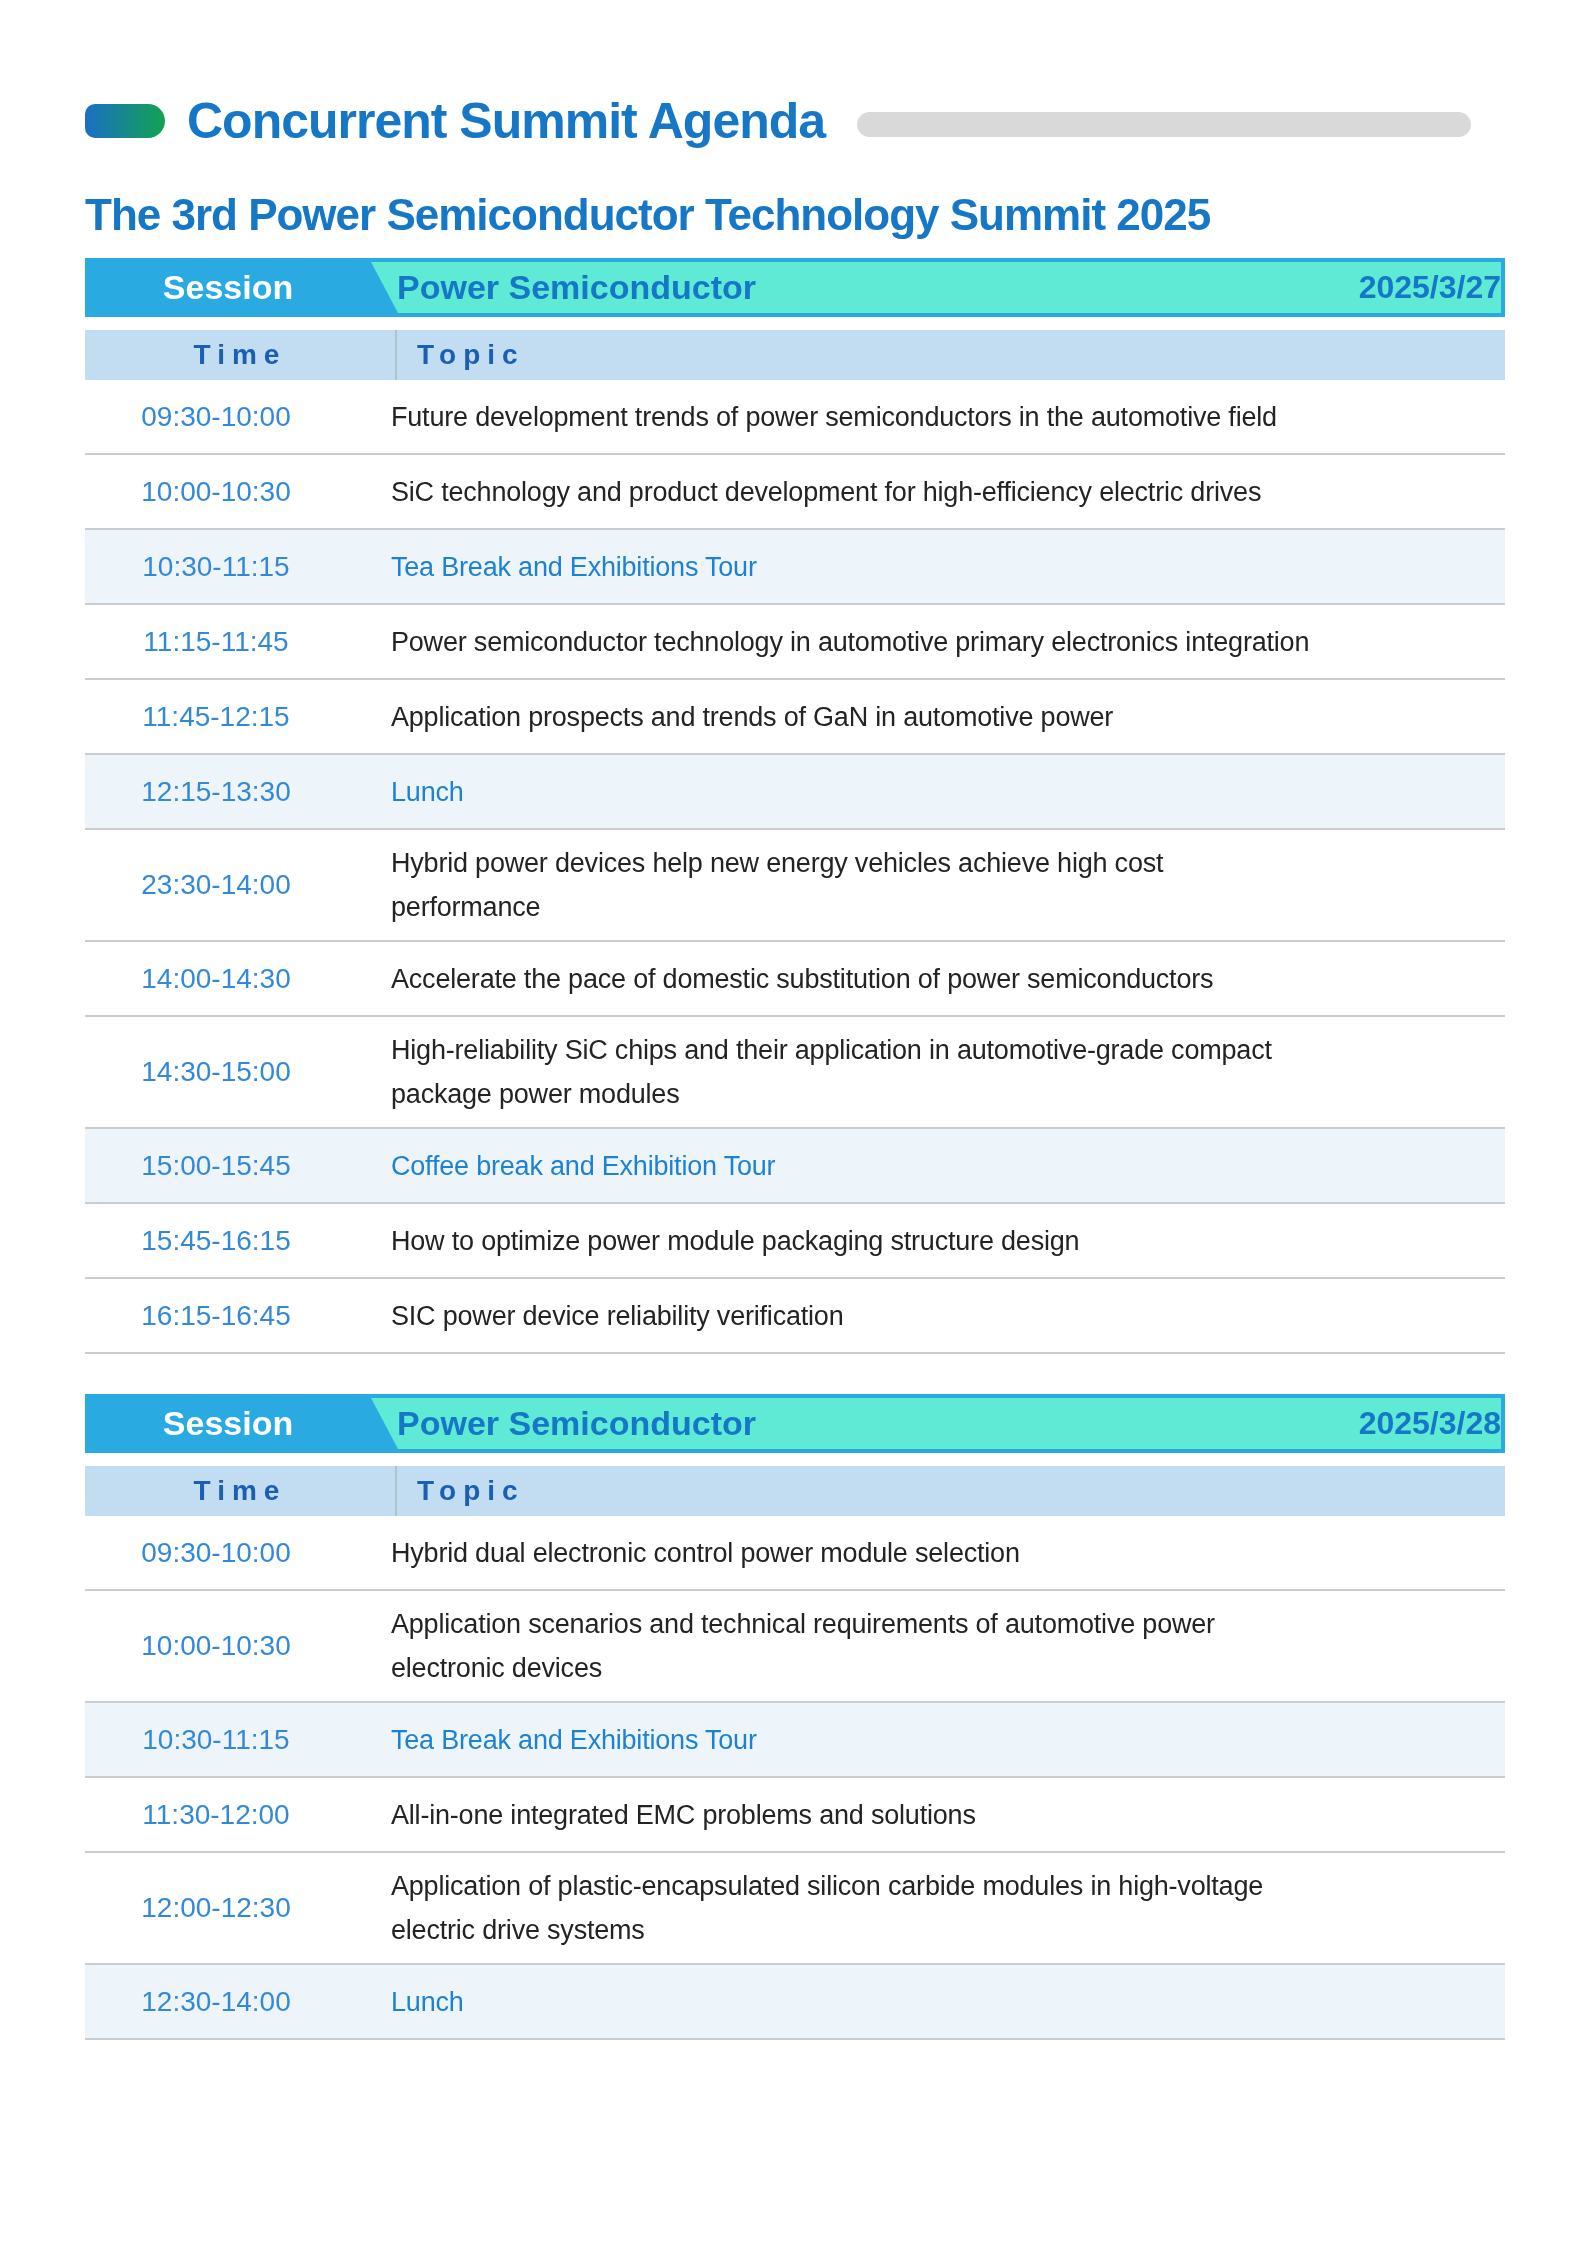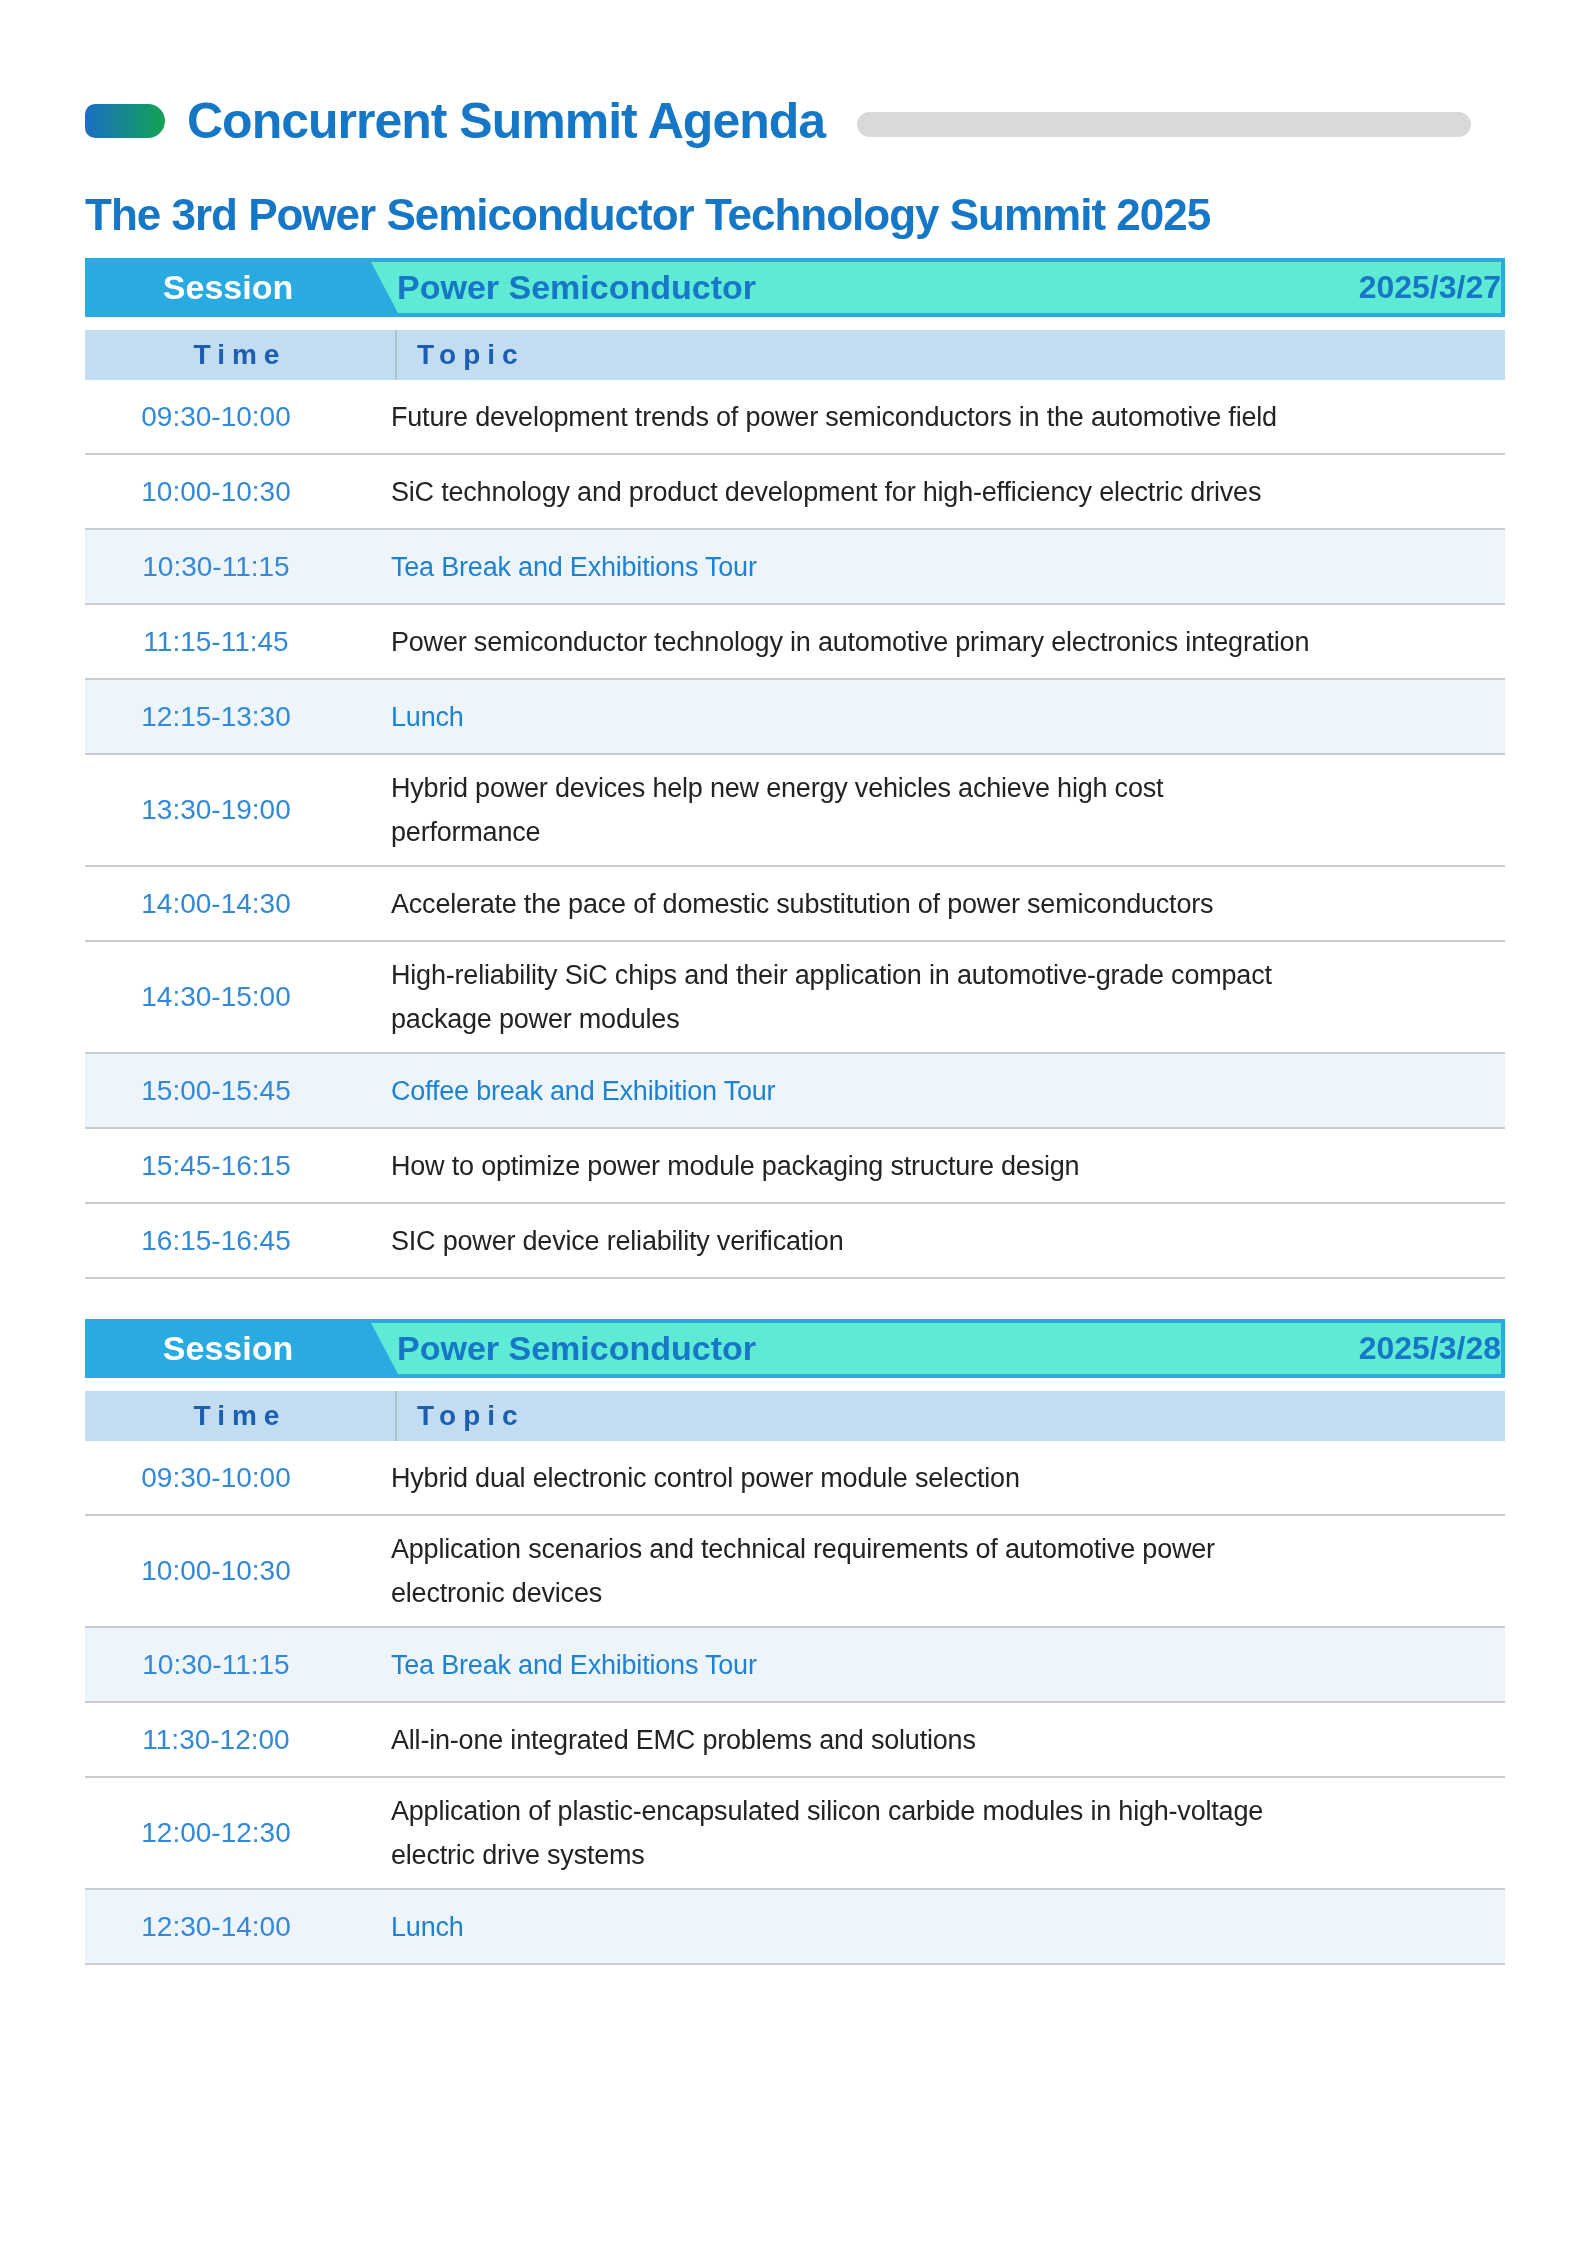--- a/index.html
+++ b/index.html
@@ -114,28 +114,32 @@
   <div class="row break">
     <span class="cell-time">10:30-11:15</span>
     <span class="cell-topic">Tea Break and Exhibitions Tour</span>
   </div>
 
   <div class="row">
     <span class="cell-time">11:15-11:45</span>
     <span class="cell-topic">Power semiconductor technology in automotive primary electronics integration</span>
   </div>
 
+  <div class="row">
+    <span class="cell-time">11:45-12:15</span>
+    <span class="cell-topic">Application prospects and trends of GaN in automotive power</span>
+  </div>
 
   <div class="row break">
     <span class="cell-time">12:15-13:30</span>
     <span class="cell-topic">Lunch</span>
   </div>
 
   <div class="row">
-    <span class="cell-time">13:30-19:00</span>
+    <span class="cell-time">23:30-14:00</span>
     <span class="cell-topic">Hybrid power devices help new energy vehicles achieve high cost
 performance</span>
   </div>
 
   <div class="row">
     <span class="cell-time">14:00-14:30</span>
     <span class="cell-topic">Accelerate the pace of domestic substitution of power semiconductors</span>
   </div>
 
   <div class="row">

